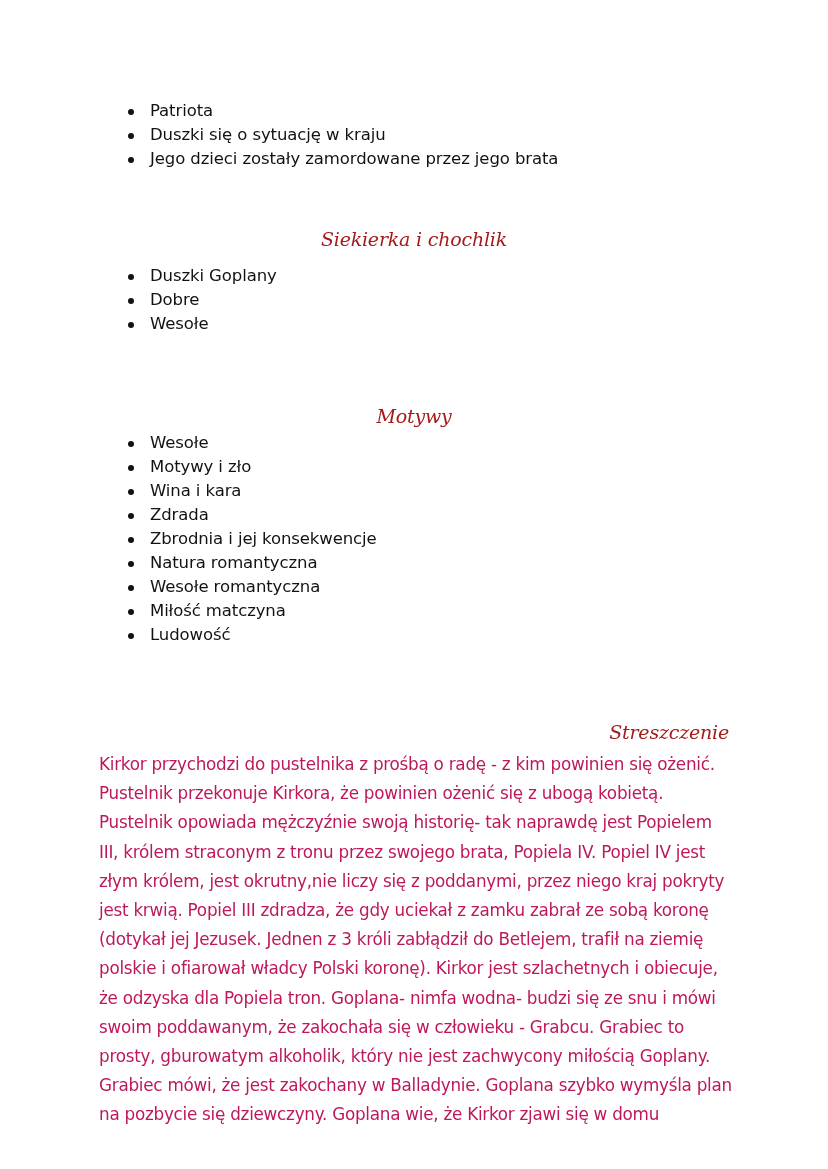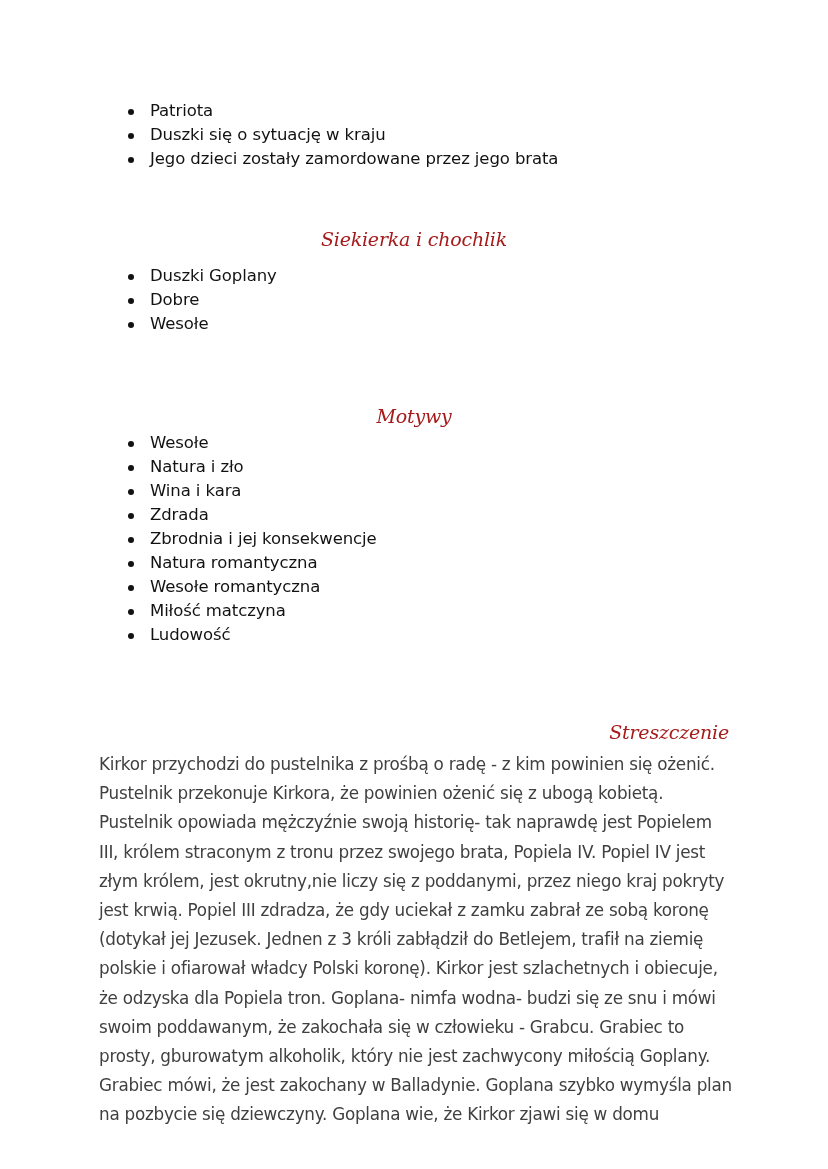--- a/index.html
+++ b/index.html
@@ -63,21 +63,21 @@
     letter-spacing: -0.2px;
     margin: 0;
   }
 
   
   .summary-body {
     font-family: "DejaVu Sans", sans-serif;
     font-size: 16.8px;
     font-weight: 400;
     line-height: 29.2px;
-    color: #404040;
+    color: #be185d;
     letter-spacing: -0.25px;
     text-align: left;
     margin: 0;
     white-space: pre-line;
   }
 
   
   #list-cechy-kirkora  { position: absolute; left: 99px; top: 99px;  width: 660px; }
   #heading-siekierka   { position: absolute; left: 99px; top: 228px; width: 630px; }
   #list-siekierka      { position: absolute; left: 99px; top: 264px; width: 660px; }
@@ -125,21 +125,21 @@
 
   <h2 class="red-heading" id="heading-motywy" style="color: rgb(165, 27, 27);">Motywy</h2>
 
   <ul class="bullet-list" id="list-motywy">
     <li class="bullet-item">
       <span class="dot"></span>
       <span>Wesołe</span>
     </li>
     <li class="bullet-item">
       <span class="dot"></span>
-      <span>Natura i zło</span>
+      <span>Motywy i zło</span>
     </li>
     <li class="bullet-item">
       <span class="dot"></span>
       <span>Wina i kara</span>
     </li>
     <li class="bullet-item">
       <span class="dot"></span>
       <span>Zdrada</span>
     </li>
     <li class="bullet-item">

